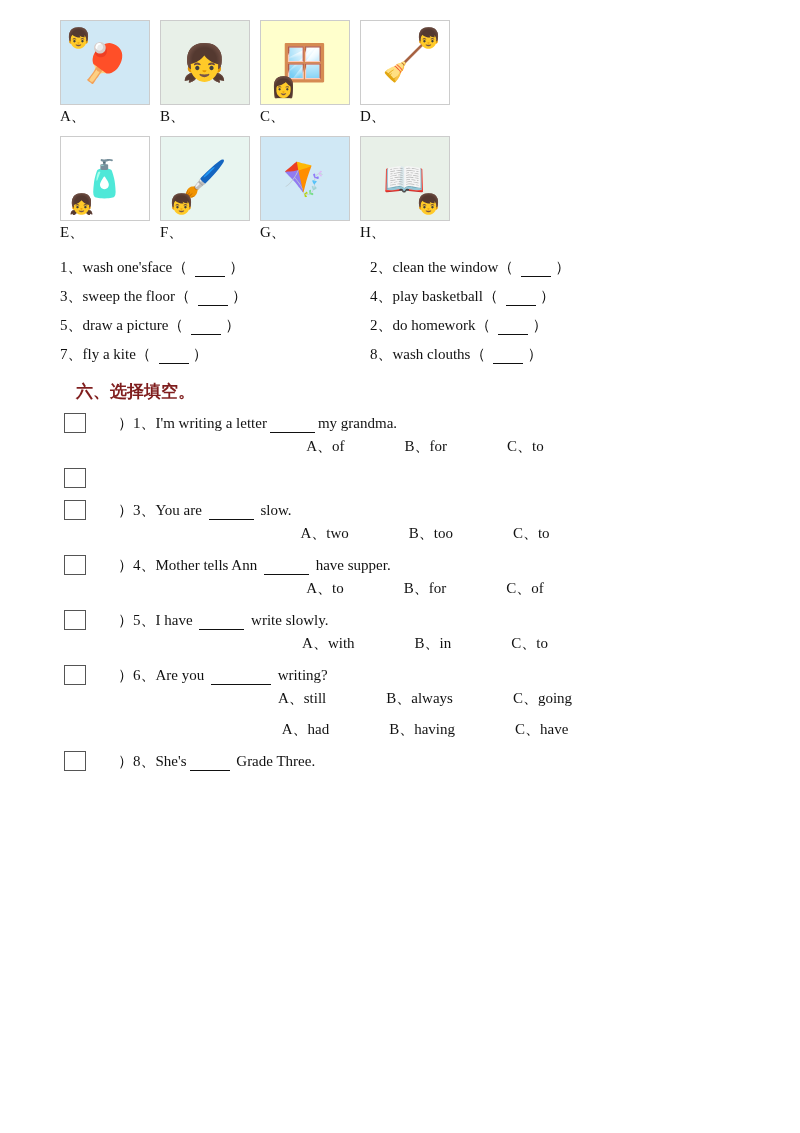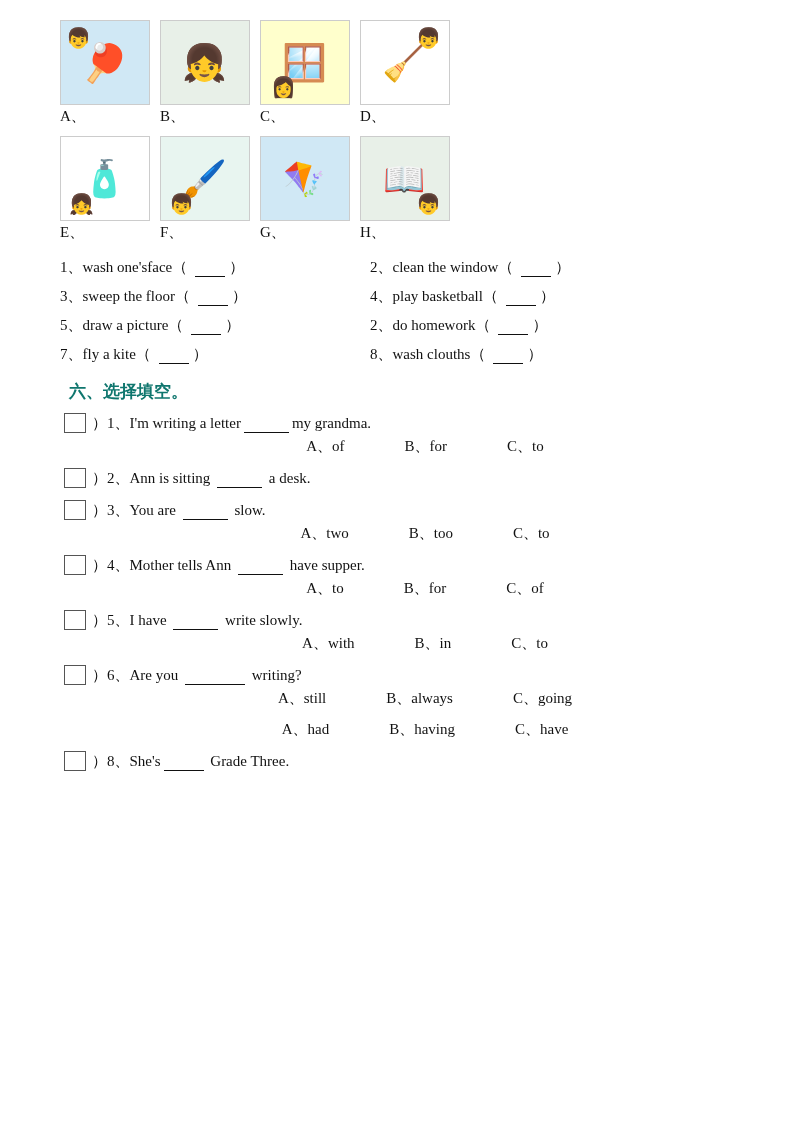--- a/index.html
+++ b/index.html
@@ -73,33 +73,34 @@
       border-bottom: 1px solid #111;
       width: 30px;
       height: 18px;
       margin: 0 4px;
     }
 
     
     .section-header {
       font-size: 17px;
       font-weight: bold;
-      margin: 16px 0 10px 9px;
-      color: #0f766e;
+      margin: 16px 0 10px 16px;
+      color: #7f1d1d;
     }
 
     
     .mc-question {
       margin-bottom: 12px;
     }
     .mc-q-row {
       display: flex;
       align-items: center;
       font-size: 15px;
       margin-bottom: 4px;
+      gap: 26px;
     }
     .mc-q-row .paren-blank {
       display: inline-block;
       border: 1px solid #555;
       width: 22px;
       height: 20px;
       margin-right: 6px;
       margin-left: 4px;
     }
     .mc-q-row .blank-line {
@@ -253,21 +254,20 @@
   <div class="mc-options">
     <span class="mc-option">A、of</span>
     <span class="mc-option">B、for</span>
     <span class="mc-option">C、to</span>
   </div>
 </div>
 
 <div class="mc-question">
   <div class="mc-q-row">
     <span class="paren-blank"></span>
-    <span>）2、Ann is sitting <span class="blank-line"></span> a desk.</span>
   </div>
 </div>
 
 <div class="mc-question">
   <div class="mc-q-row">
     <span class="paren-blank"></span>
     <span>）3、You are <span class="blank-line"></span> slow.</span>
   </div>
   <div class="mc-options">
     <span class="mc-option">A、two</span>

